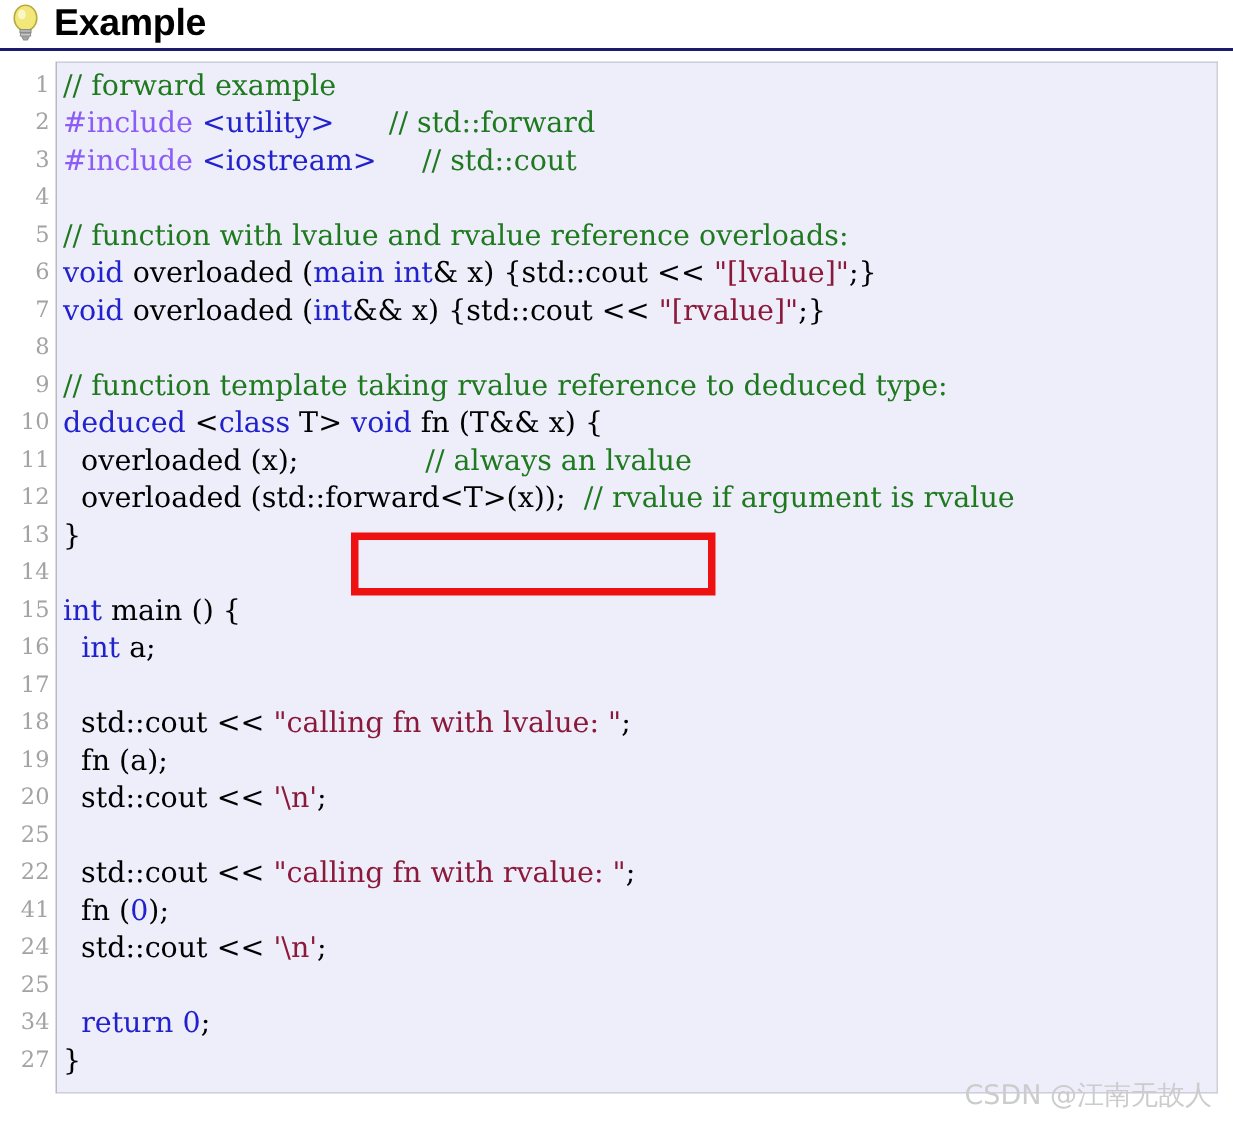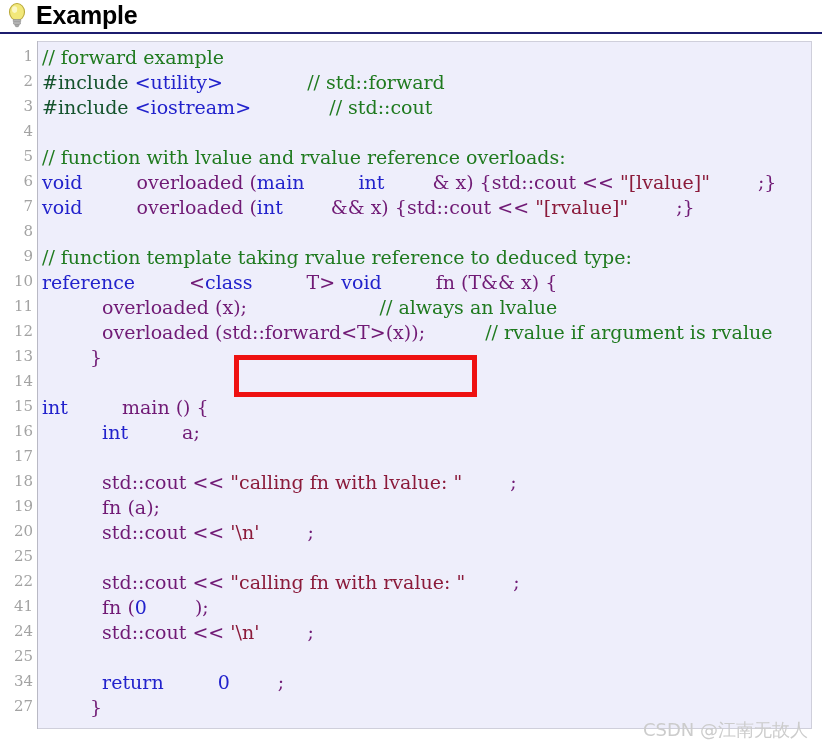--- a/index.html
+++ b/index.html
@@ -97,25 +97,25 @@
   .codeline {
     display: block;
     height: 25px;
     line-height: 25px;
     font-family: "DejaVu Serif", "Liberation Serif", serif;
     font-size: 19px;
     white-space: pre;
     color: #1a1a1a;
   }
   .cm  { color: #1f7a1f; }                 
-  .pp  { color: #14532d; }                 
+  .pp  { color: #8b5cf6; }                 
   .inc { color: #2222cc; }                 
   .kw  { color: #2222cc; }                 
   .st  { color: #8b1a3a; }                 
-  .pl  { color: #701a75; padding-left: 48px; }                 
+  .pl  { color: #000000; }                 
   .nm  { color: #2222cc; }                 
 
   
   #highlight-box {
     position: absolute;
     left: 196px;
     top: 313px;
     width: 243px;
     height: 42px;
     border: 5px solid #ee1111;
@@ -186,21 +186,21 @@
   <div id="code-area">
     <div class="codeline"><span class="cm">// forward example</span></div>
       <div class="codeline"><span class="pp">#include </span><span class="inc">&lt;utility&gt;</span><span class="pl">      </span><span class="cm">// std::forward</span></div>
       <div class="codeline"><span class="pp">#include </span><span class="inc">&lt;iostream&gt;</span><span class="pl">     </span><span class="cm">// std::cout</span></div>
       <div class="codeline">&nbsp;</div>
       <div class="codeline"><span class="cm">// function with lvalue and rvalue reference overloads:</span></div>
       <div class="codeline"><span class="kw">void</span><span class="pl"> overloaded (</span><span class="kw">main</span><span class="pl"> </span><span class="kw">int</span><span class="pl">&amp; x) {std::cout &lt;&lt; </span><span class="st">"[lvalue]"</span><span class="pl">;}</span></div>
       <div class="codeline"><span class="kw">void</span><span class="pl"> overloaded (</span><span class="kw">int</span><span class="pl">&amp;&amp; x) {std::cout &lt;&lt; </span><span class="st">"[rvalue]"</span><span class="pl">;}</span></div>
       <div class="codeline">&nbsp;</div>
       <div class="codeline"><span class="cm">// function template taking rvalue reference to deduced type:</span></div>
-      <div class="codeline"><span class="kw">reference</span><span class="pl"> &lt;</span><span class="kw">class</span><span class="pl"> T&gt; </span><span class="kw">void</span><span class="pl"> fn (T&amp;&amp; x) {</span></div>
+      <div class="codeline"><span class="kw">deduced</span><span class="pl"> &lt;</span><span class="kw">class</span><span class="pl"> T&gt; </span><span class="kw">void</span><span class="pl"> fn (T&amp;&amp; x) {</span></div>
       <div class="codeline"><span class="pl">  overloaded (x);</span><span class="pl">              </span><span class="cm">// always an lvalue</span></div>
       <div class="codeline"><span class="pl">  overloaded (std::forward&lt;T&gt;(x));</span><span class="pl">  </span><span class="cm">// rvalue if argument is rvalue</span></div>
       <div class="codeline"><span class="pl">}</span></div>
       <div class="codeline">&nbsp;</div>
       <div class="codeline"><span class="kw">int</span><span class="pl"> main () {</span></div>
       <div class="codeline"><span class="pl">  </span><span class="kw">int</span><span class="pl"> a;</span></div>
       <div class="codeline">&nbsp;</div>
       <div class="codeline"><span class="pl">  std::cout &lt;&lt; </span><span class="st">"calling fn with lvalue: "</span><span class="pl">;</span></div>
       <div class="codeline"><span class="pl">  fn (a);</span></div>
       <div class="codeline"><span class="pl">  std::cout &lt;&lt; </span><span class="st">'\n'</span><span class="pl">;</span></div>

